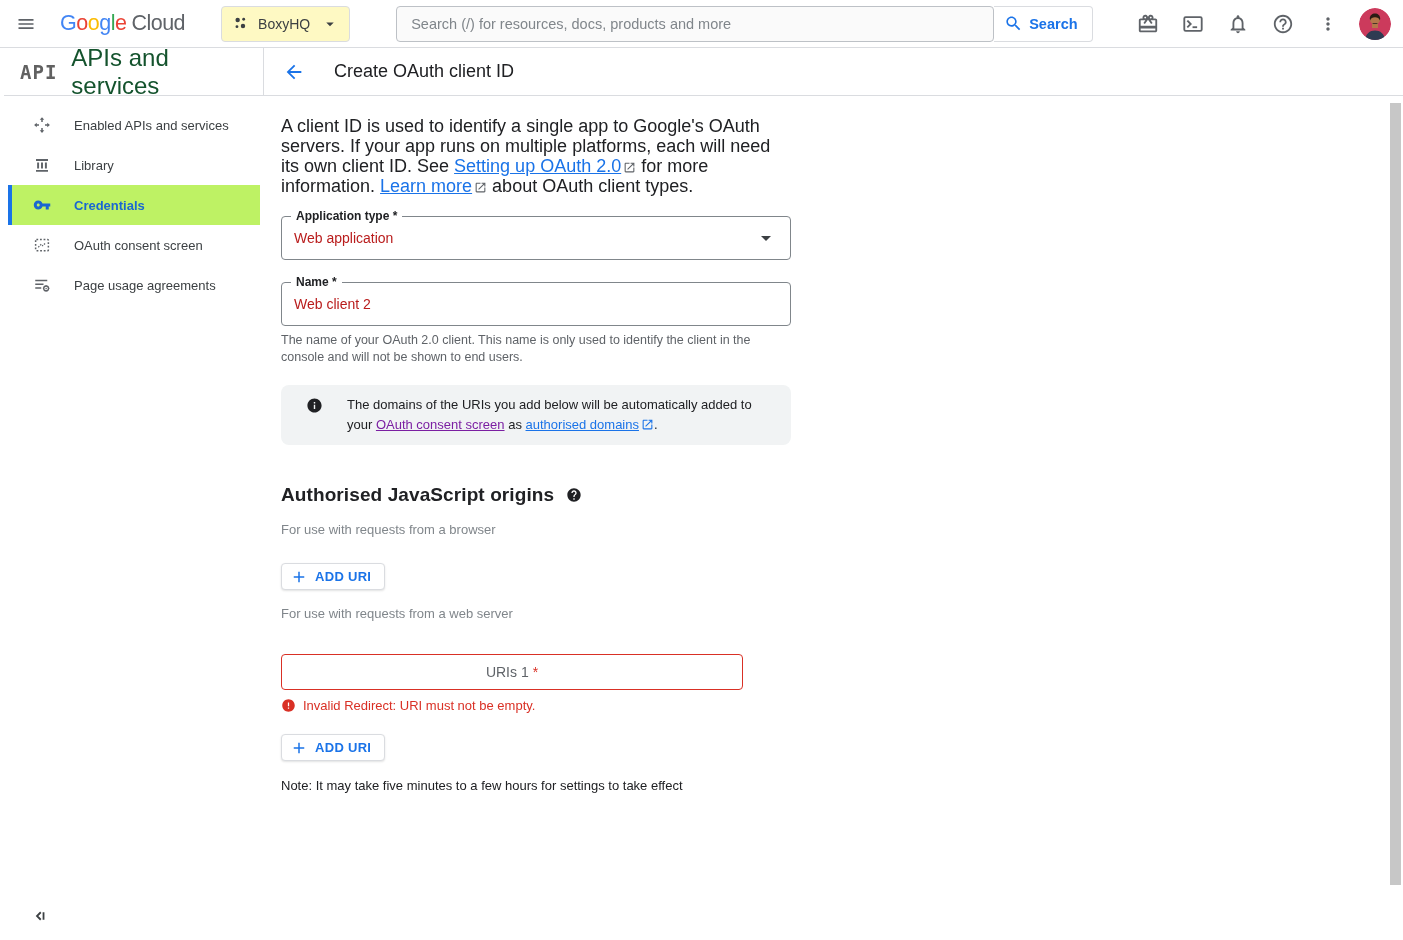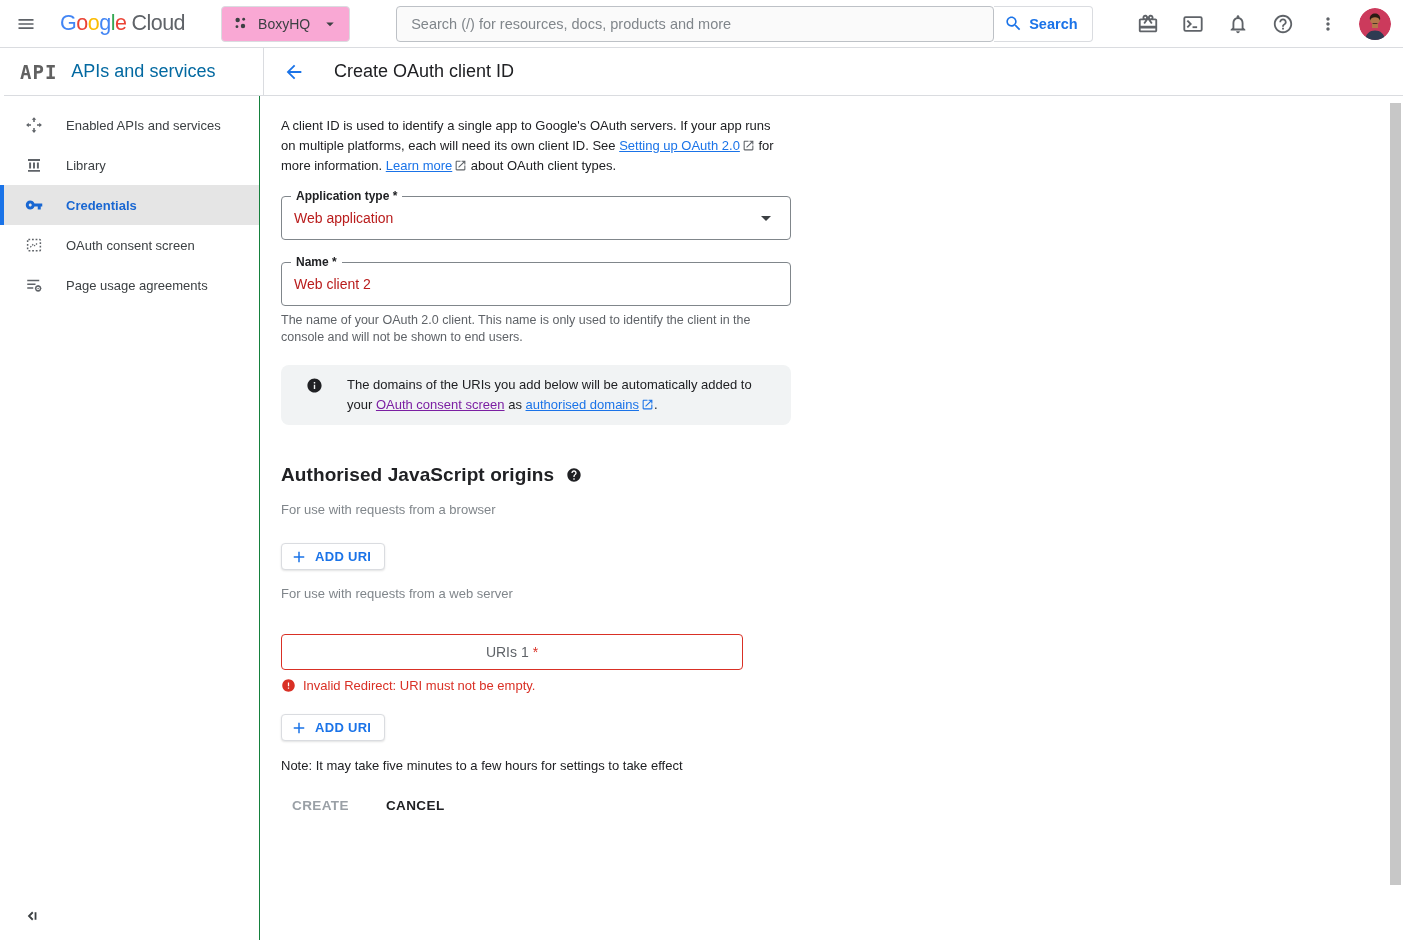--- a/index.html
+++ b/index.html
@@ -10,62 +10,62 @@
   .topbar { position:absolute; top:0; left:0; width:1403px; height:48px; background:#fff;
     border-bottom:1px solid #dadce0; display:flex; align-items:center; z-index:30; }
   .icon-btn { width:40px; height:40px; border:none; background:transparent; display:flex;
     align-items:center; justify-content:center; cursor:pointer; border-radius:50%; }
   .hamburger { margin-left:6px; }
   .logo { display:flex; align-items:baseline; margin-left:14px; font-size:21.5px; letter-spacing:-0.5px; }
   .logo .c1{color:#4285F4}.logo .c2{color:#EA4335}.logo .c3{color:#FBBC04}
   .logo .c4{color:#4285F4}.logo .c5{color:#34A853}.logo .c6{color:#EA4335}
   .logo .suffix { color:#5f6368; margin-left:5px; }
   .project-selector { margin-left:36px; height:36px; min-width:124px; border:1px solid #dadce0;
-    border-radius:4px; background:#f9a8d4; display:flex; align-items:center; padding:0 10px 0 10px;
+    border-radius:4px; background:#fef9c3; display:flex; align-items:center; padding:0 10px 0 10px;
     gap:9px; cursor:pointer; font-size:14px; color:#3c4043; }
   .searchbox { margin-left:46px; width:598px; height:36px; border:1px solid #bdc1c6;
     border-radius:4px; background:#fafafa; display:flex; align-items:center; padding:0 14px; }
   .searchbox input { border:none; outline:none; background:transparent; width:100%;
     font-size:14.5px; color:#3c4043; font-family:inherit; }
   .searchbox input::placeholder { color:#80868b; }
   .search-btn { height:36px; border:1px solid #dadce0; border-left:none; border-radius:0 4px 4px 0;
     background:#fff; display:flex; align-items:center; gap:6px; padding:0 14px 0 10px;
     color:#1a73e8; font-size:14.5px; font-weight:700; cursor:pointer; font-family:inherit;justify-content:flex-end; }
   .topbar-right { margin-left:auto; display:flex; align-items:center; gap:5px; margin-right:12px; }
   .avatar { width:32px; height:32px; border-radius:50%; overflow:hidden; cursor:pointer;
     border:none; background:transparent; padding:0; margin-left:6px; }
 
   
   .subheader { position:absolute; top:48px; left:4px; width:1403px; height:48px; background:#fff;
     border-bottom:1px solid #dadce0; display:flex; z-index:20; }
   .subheader-left { width:260px; height:100%; border-right:1px solid #dadce0; display:flex;
     align-items:center; padding-left:16px; gap:14px; }
   .api-logo { font-family:"DejaVu Sans Mono", monospace; font-weight:700; font-size:19px;
     color:#616161; letter-spacing:1px; }
-  .subheader-title { font-size:18px; color:#0369a1; }
+  .subheader-title { font-size:24px; color:#14532d; }
   .subheader-right { display:flex; align-items:center; padding-left:16px; gap:26px; }
   .back-btn { background:none; border:none; cursor:pointer; width:28px; height:28px;
     display:flex; align-items:center; justify-content:center; }
   .page-title { font-size:18px; color:#202124; }
 
   
-  .sidebar { position:absolute; top:96px; left:0; width:260px; height:844px; background:#fff;
-    border-right:1px solid #15803d; padding-top:9px; }
+  .sidebar { position:absolute; top:96px; left:8px; width:260px; height:844px; background:#fff;
+    border-right:7px solid #15803d; padding-top:9px; }
   .side-item { height:40px; display:flex; align-items:center; gap:23px; padding-left:25px;
     font-size:13px; color:#3c4043; cursor:pointer; position:relative; }
   .side-item .si { width:18px; height:18px; flex:0 0 18px; display:flex; align-items:center; justify-content:center; }
-  .side-item.selected { background:#e5e5e5; color:#1967d2; font-weight:700; }
+  .side-item.selected { background:#bef264; color:#1967d2; font-weight:700; }
   .side-item.selected::before { content:""; position:absolute; left:0; top:0; bottom:0; width:4px; background:#1a73e8; }
   .collapse-btn { position:absolute; left:20px; bottom:12px; background:none; border:none;
     cursor:pointer; width:24px; height:24px; display:flex; align-items:center; justify-content:center; }
 
   
   .content { position:absolute; top:96px; left:260px; width:1129px; height:844px; background:#fff;
     padding:20px 0 0 21px; overflow:hidden; }
-  .intro { width:505px; font-size:13px; line-height:20px; color:#202124; }
+  .intro { width:505px; font-size:18px; line-height:20px; color:#202124; }
   a.link { color:#1a73e8; text-decoration:underline; cursor:pointer; }
   a.link.visited { color:#7b1fa2; }
   .ext { vertical-align:-2px; margin-left:2px; }
 
   .field { position:relative; width:510px; height:44px; border:1px solid #80868b; border-radius:4px;
     background:#fff; display:flex; align-items:center; padding:0 12px; }
   .field .flabel { position:absolute; top:-8px; left:9px; background:#fff; padding:0 5px;
     font-size:12px; font-weight:700; color:#202124; line-height:14px; }
   .field .fvalue, .field input { font-size:14px; color:#b91c1c; border:none; outline:none;
     width:100%; background:transparent; font-family:inherit; }
@@ -327,21 +327,17 @@
   </div>
   <button class="add-uri-btn second">
     <svg width="18" height="18" viewBox="0 0 24 24">
         <path fill="#1a73e8" d="M19 13h-6v6h-2v-6H5v-2h6V5h2v6h6v2z"></path>
       </svg>
     <span>ADD URI</span>
   </button>
 
   <p class="note">Note: It may take five minutes to a few hours for settings to take effect</p>
 
-  <div class="actions">
-    <button class="create-btn" disabled="">CREATE</button>
-    <button class="cancel-btn">CANCEL</button>
-  </div>
 </main>
 
 <div class="scrollbar">
   <div class="thumb"></div>
 </div>
 
 </body></html>

